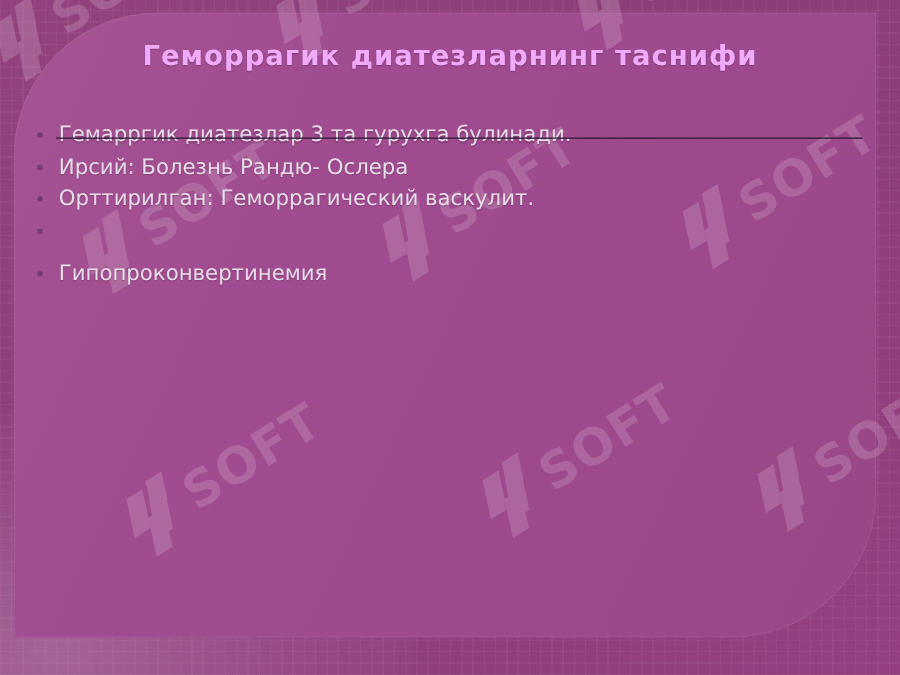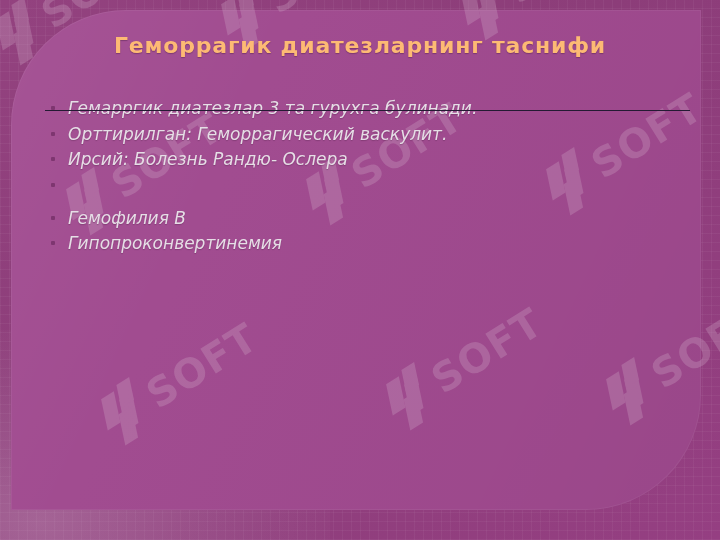--- a/index.html
+++ b/index.html
@@ -111,34 +111,33 @@
     z-index: 5;
   }
   .slide-title {
     position: absolute;
     left: 0;
     right: 0;
     top: 33px;
     text-align: center;
     font-size: 22px;
     font-weight: bold;
-    color: #fdba74;
+    color: #f0abfc;
     letter-spacing: 0.8px;
     text-shadow: 0 1px 1px rgba(60,20,55,0.35);
     white-space: nowrap;
   }
   .body-list {
     position: absolute;
-    left: 48px;
+    left: 27px;
     top: 96px;
     right: 18px;
     margin: 0;
     padding: 0;
     list-style: none;
-    font-style: italic;
   }
   .bullet-item {
     position: relative;
     padding-left: 20px;
     font-size: 17px;
     line-height: 25.5px;
     color: #e6dee6;
     text-shadow: 0 1px 1px rgba(70,25,62,0.30);
   }
   .bullet-item::before {
@@ -260,23 +259,22 @@
       <span class="wm-text">SOFT</span>
     </div>
   </div>
 
   <div class="content">
 
     <div class="slide-title">Геморрагик диатезларнинг таснифи</div>
 
     <ul class="body-list">
       <li class="bullet-item"><span class="txt">Гемарргик диатезлар 3 та гурухга булинади.</span></li>
+      <li class="bullet-item"><span class="txt">Ирсий: Болезнь Рандю- Ослера</span></li>
       <li class="bullet-item"><span class="txt">Орттирилган: Геморрагический васкулит.</span></li>
-      <li class="bullet-item"><span class="txt">Ирсий: Болезнь Рандю- Ослера</span></li>
       <li class="bullet-item blank"><span class="txt"></span></li>
-      <li class="bullet-item"><span class="txt">Гемофилия В</span></li>
       <li class="bullet-item"><span class="txt">Гипопроконвертинемия</span></li>
     </ul>
 
     <div class="rule-line"></div>
 
   </div>
 </div>
 
 </body></html>

